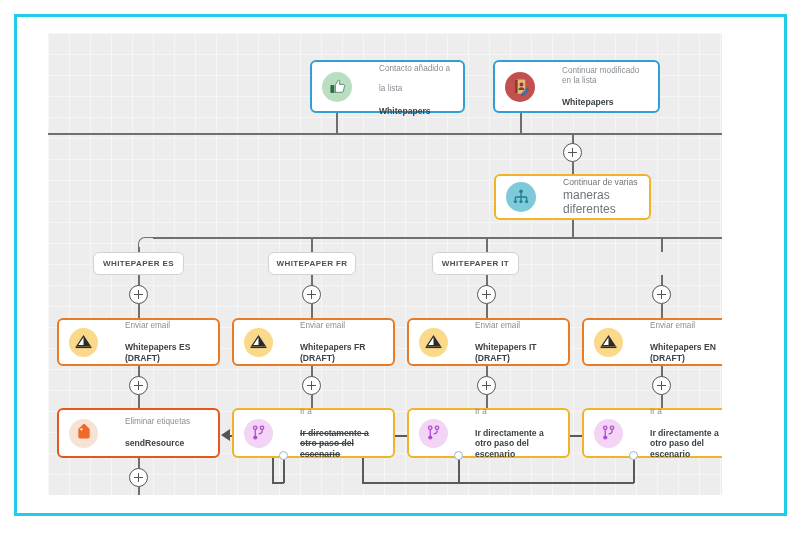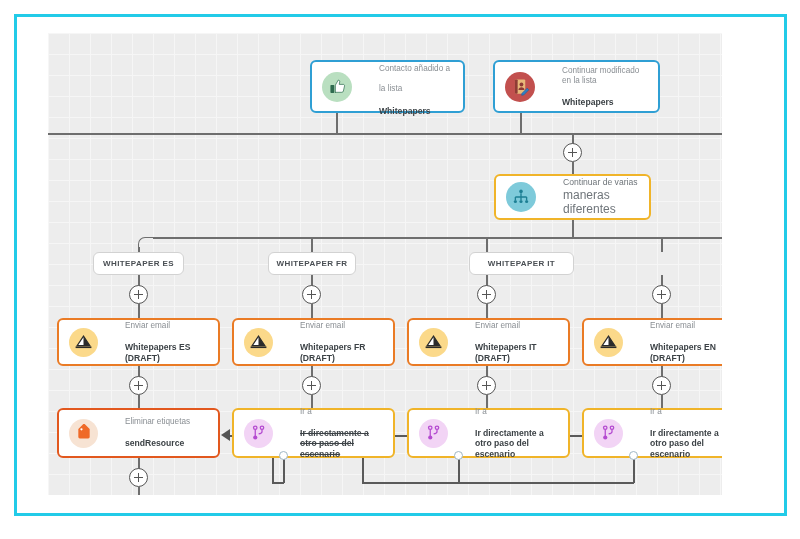--- a/index.html
+++ b/index.html
@@ -209,21 +209,21 @@
           <span class="t1" style="display:block;font-size:12px;color:#6f757a;">maneras diferentes</span>
         </span>
       </div>
 
       <div class="chip" style="left:93px;top:252px;width:91px;height:23px;">
         <span>WHITEPAPER ES</span>
       </div>
       <div class="chip" style="left:268px;top:252px;width:88px;height:23px;">
         <span>WHITEPAPER FR</span>
       </div>
-      <div class="chip" style="left:469px;top:252px;width:105px;height:23px;">
+      <div class="chip" style="left:432px;top:252px;width:87px;height:23px;">
         <span>WHITEPAPER IT</span>
       </div>
 
       <div class="plus" style="left:129px;top:285px;"></div>
       <div class="plus" style="left:302px;top:285px;"></div>
       <div class="plus" style="left:477px;top:285px;"></div>
       <div class="plus" style="left:652px;top:285px;"></div>
 
       <div class="node orange" style="left:57px;top:318px;width:163px;height:48px;">
         <span class="ico" style="width:29px;height:29px;background:#fbd98a;">

